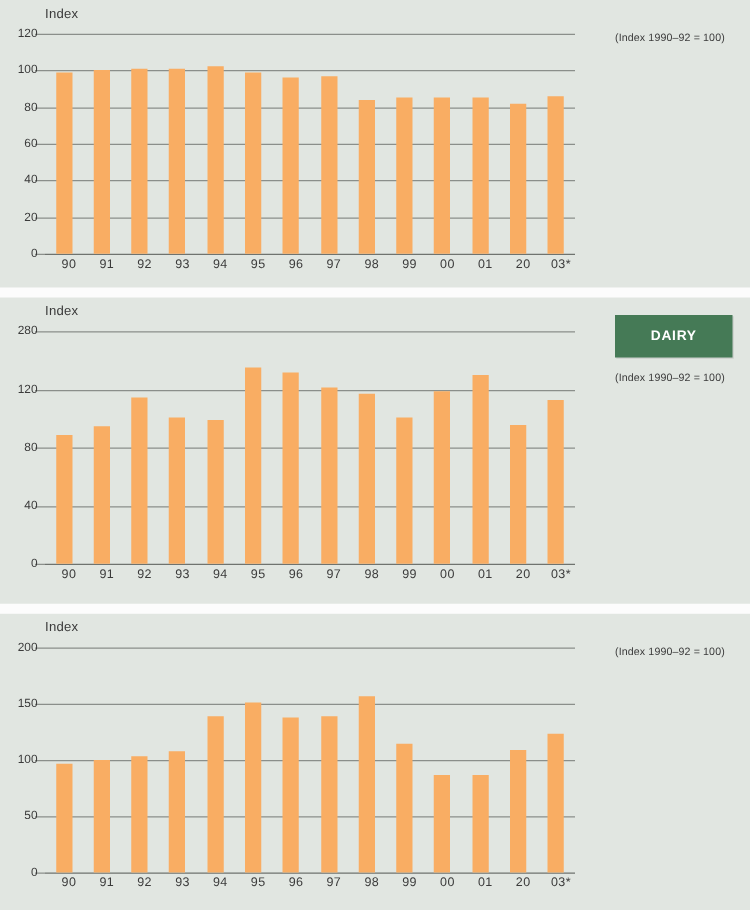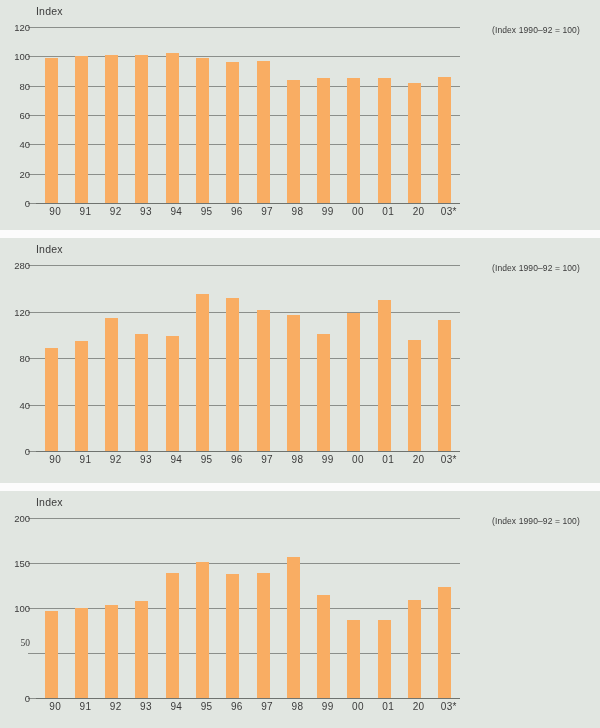--- a/index.html
+++ b/index.html
@@ -328,36 +328,37 @@
           <div class="xlabel">97</div>
           <div class="xlabel">98</div>
           <div class="xlabel">99</div>
           <div class="xlabel">00</div>
           <div class="xlabel">01</div>
           <div class="xlabel">20</div>
           <div class="xlabel">03*</div>
         </div>
     </div>
     <div class="legend">
+      <div class="legend-badge">DAIRY</div>
       <div class="legend-note">(Index 1990–92 = 100)</div>
     </div>
   </section>
 
   <div class="panel-gap"></div>
 
   <section class="panel panel-oils">
     <div class="chart">
       <div class="axis-title" style="top: 5px;">Index</div>
       <div class="plot" id="plot-2" style="top: 27px; height: 180px;">
           <div class="gridline zero" style="top: 180px;"></div>
           <div class="ytick-dash" style="top: 180px;"></div>
           <div class="ytick" style="top: 180px;">0</div>
           <div class="gridline" style="top: 135px;"></div>
           <div class="ytick-dash" style="top: 135px;"></div>
-          <div class="ytick" style="top: 125px; font-family: Liberation Serif, serif;">50</div>
+          <div class="ytick" style="top: 135px;">50</div>
           <div class="gridline" style="top: 90px;"></div>
           <div class="ytick-dash" style="top: 90px;"></div>
           <div class="ytick" style="top: 90px;">100</div>
           <div class="gridline" style="top: 45px;"></div>
           <div class="ytick-dash" style="top: 45px;"></div>
           <div class="ytick" style="top: 45px;">150</div>
           <div class="gridline" style="top: 0px;"></div>
           <div class="ytick-dash" style="top: 0px;"></div>
           <div class="ytick" style="top: 0px;">200</div>
           <div class="bars" style="top: 0px; height: 180px;">

